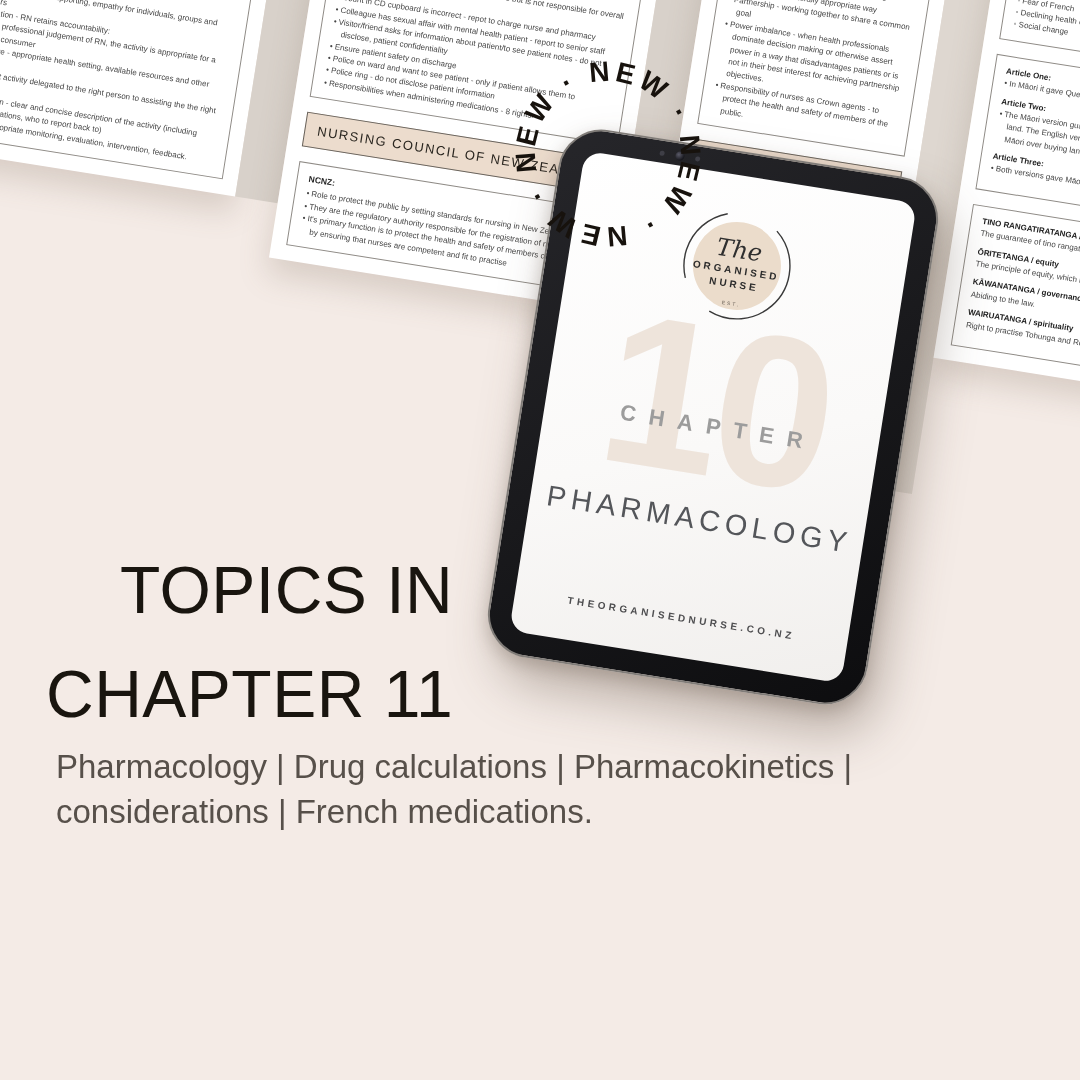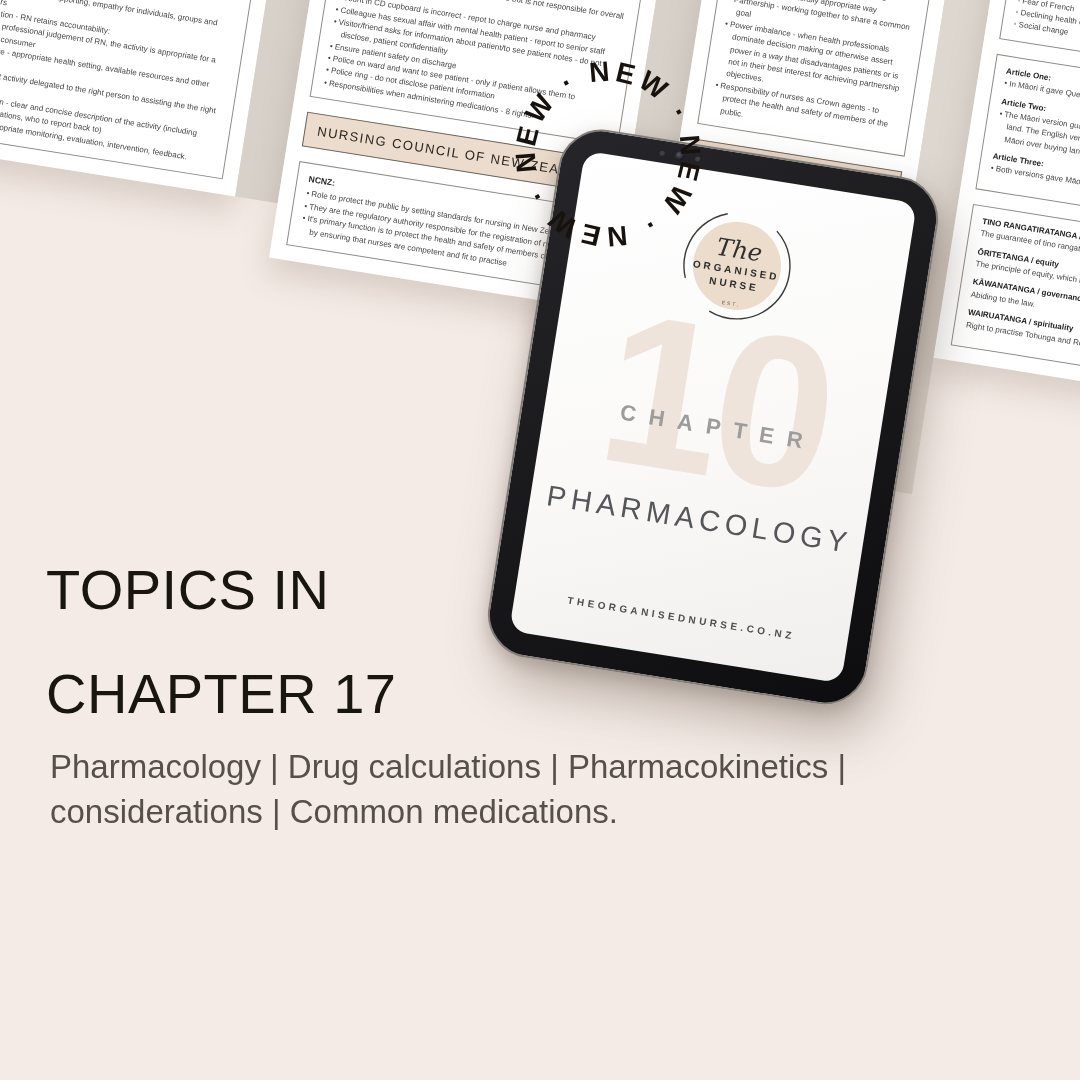--- a/index.html
+++ b/index.html
@@ -52,22 +52,22 @@
        font-size:10px;font-weight:bold;letter-spacing:3.5px;color:#4e4e50;}
 
   
   .badge{position:absolute;left:498px;top:44px;width:220px;height:220px;
          z-index:40;transform:rotate(-14deg);}
   .badge text{font-family:"Liberation Sans",sans-serif;font-size:28px;font-weight:bold;
               letter-spacing:4px;fill:#17120d;}
 
   
   .headline{position:absolute;left:46px;top:538px;z-index:10;
-            font-size:56px;line-height:104px;letter-spacing:.5px;color:#19150f;}
-  .topics{position:absolute;left:50px;top:744px;z-index:10;
+            font-size:66px;line-height:104px;letter-spacing:.5px;color:#19150f;text-align:right;}
+  .topics{position:absolute;left:56px;top:744px;z-index:10;
           font-size:33px;line-height:45px;color:#57504a;}
 </style>
 </head>
 <body>
 
 <div class="stage">
 
   <div class="pages-wrap">
 
     <div class="npage" style="left:-30px;top:-520px;width:345px;height:750px;">
@@ -175,27 +175,27 @@
           <div class="principle">
             <div class="p-title">WAIRUATANGA / spirituality</div>
             <div>Right to practise Tohunga and Rongoā as well practices/values.</div>
           </div>
         </div>
     </div>
   </div>
 
   <div class="headline">
     <div>TOPICS IN</div>
-    <div>CHAPTER 17</div>
+    <div>CHAPTER 11</div>
   </div>
 
   <div class="topics">
 
   <div>Pharmacology | Drug calculations | Pharmacokinetics |</div>
-      <div>considerations | Common medications.</div>
+      <div>considerations | French medications.</div>
     </div>
 
   <div class="tablet">
     <div class="cam">
       <i class="d1"></i>
         <i class="d2"></i>
         <i class="d3"></i>
     </div>
     <div class="screen">
 

